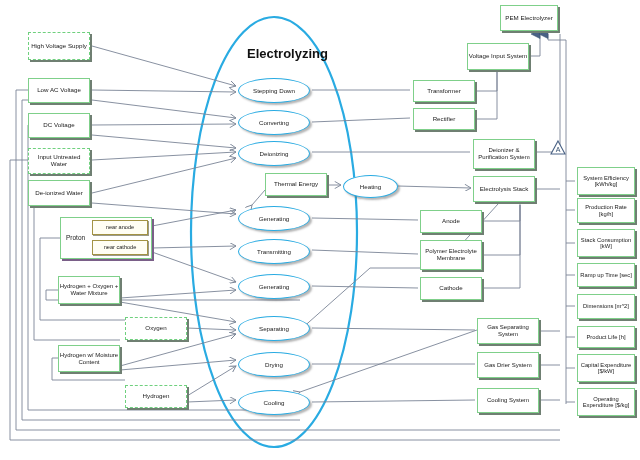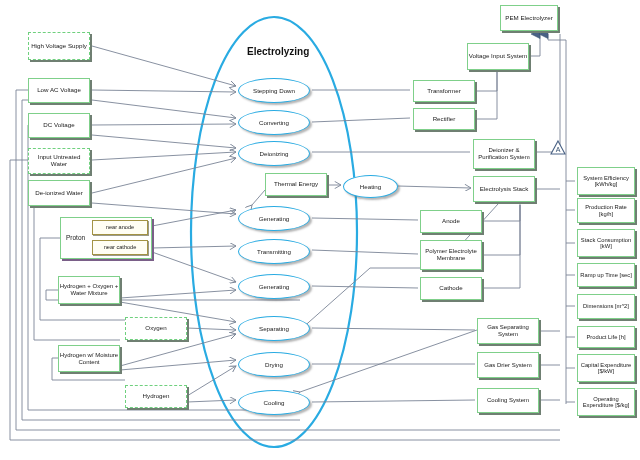--- a/index.html
+++ b/index.html
@@ -111,21 +111,21 @@
       <path d="M566,368 L575,368"></path>
       <path d="M566,402 L575,402"></path>
       <path d="M566,40 L548,40 L548,34" marker-end="url(#solidup)"></path>
 
       <path d="M498,204 L440,268 L370,268 L300,330" marker-end="url(#oal)"></path>
       <path d="M477,330 L300,392" marker-end="url(#oal)"></path>
       <path d="M470,152 L470,152"></path>
     </g>
   </svg>
 
-  <div class="title" style="left:247px;top:46px;font-size:10px;">Electrolyzing</div>
+  <div class="title" style="left:247px;top:46px;font-size:13px;">Electrolyzing</div>
 
   <div class="node rect dashed" style="left:28px;top:32px;width:62px;height:28px;font-size:6.2px;">
     <span>High Voltage Supply</span>
     </div>
 
   <div class="node rect" style="left:28px;top:78px;width:62px;height:25px;font-size:6.2px;">
     <span>Low AC Voltage</span>
     </div>
 
   <div class="node rect" style="left:28px;top:113px;width:62px;height:25px;font-size:6.2px;">

